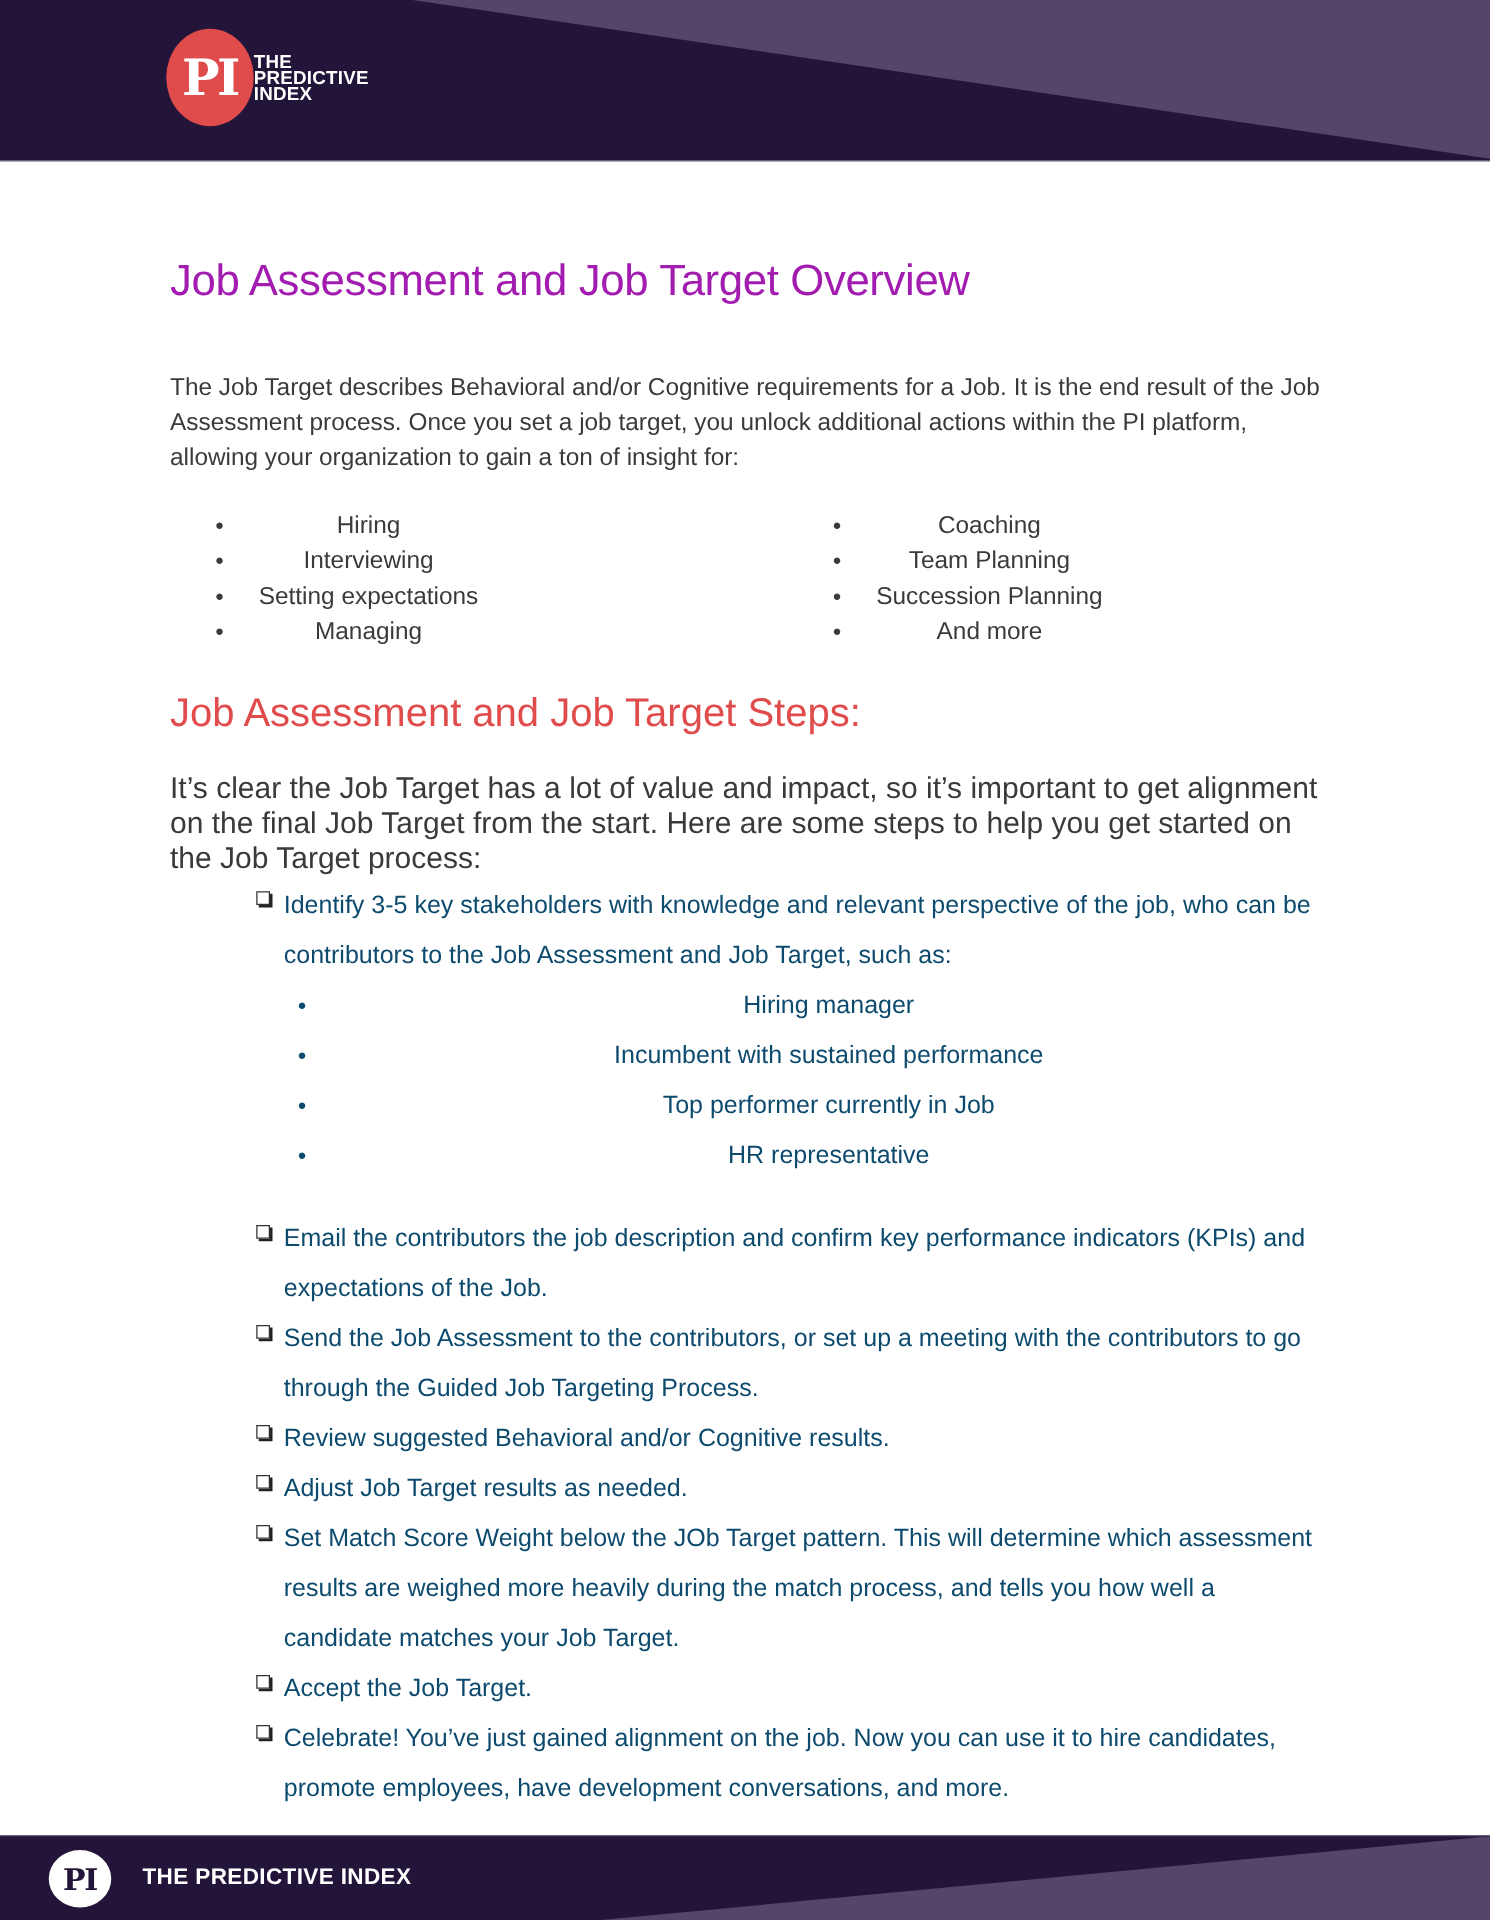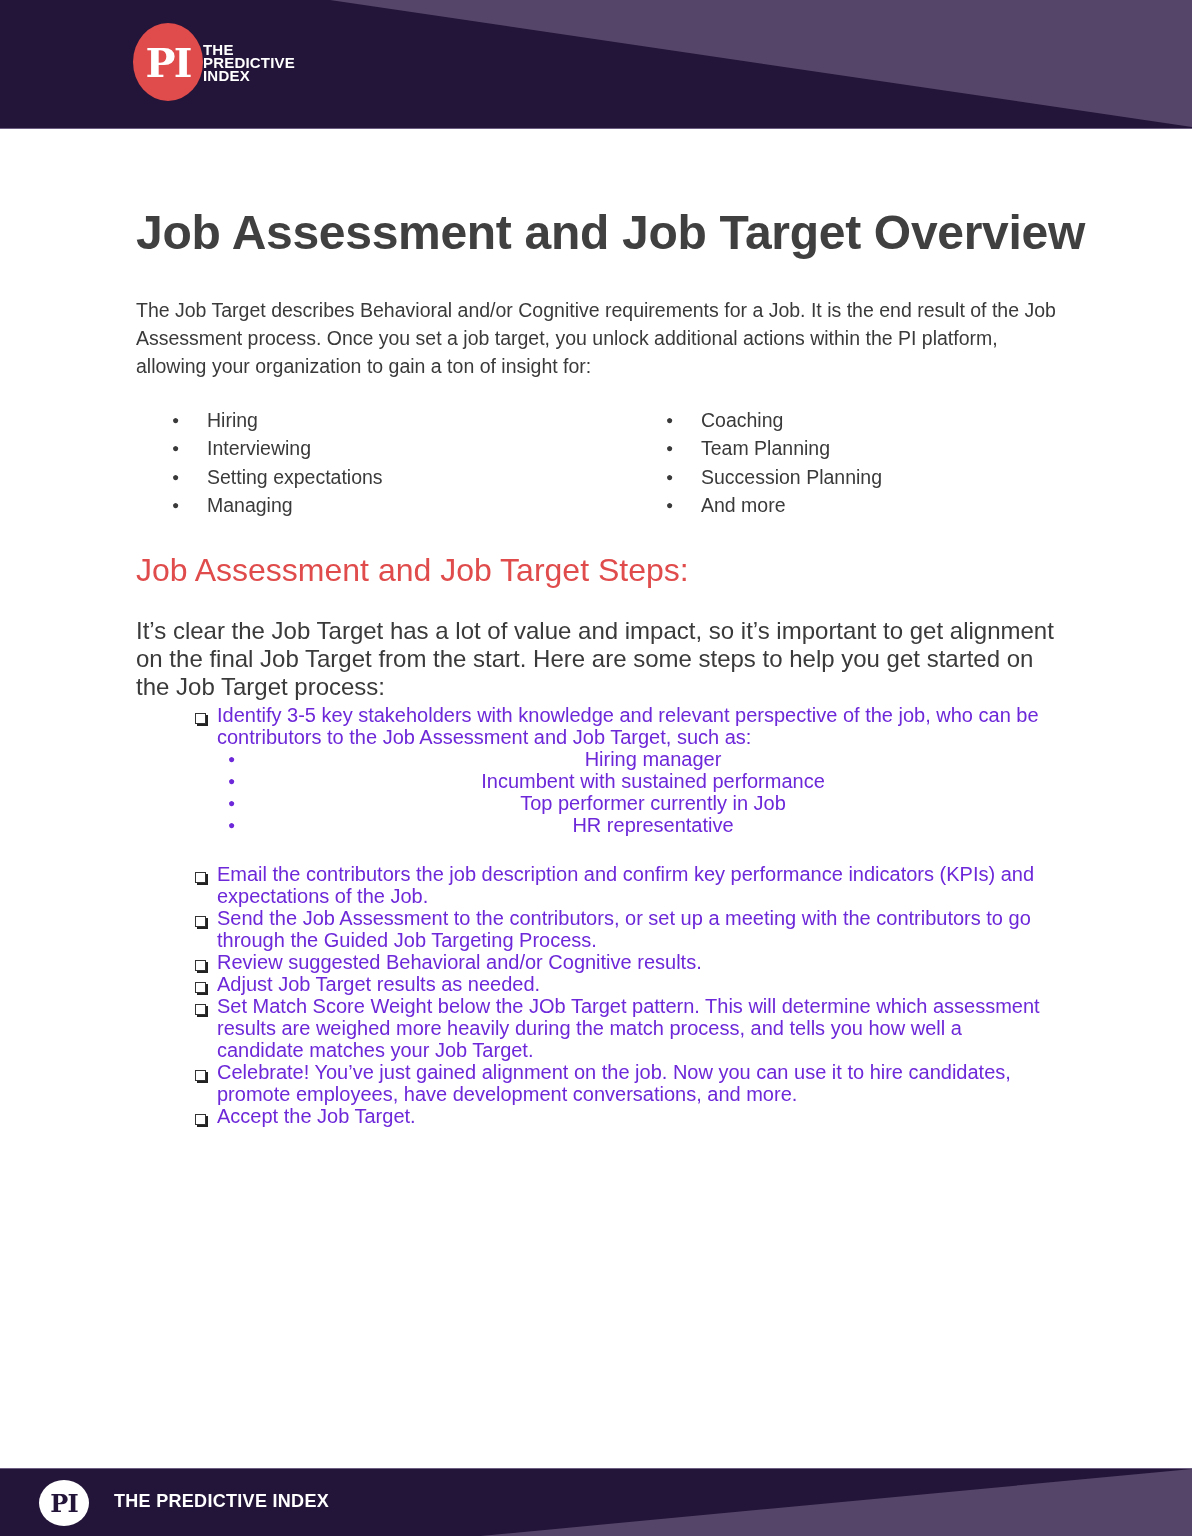--- a/index.html
+++ b/index.html
@@ -25,49 +25,49 @@
     font-size: 40px; letter-spacing: -2px;
   }
   .logo-text {
     margin-left: 0; color: #ffffff; font-weight: bold; font-size: 15px;
     line-height: 13px; letter-spacing: 0.2px;
   }
   .logo-text div { white-space: nowrap; }
 
   .title {
     position: absolute; left: 136px; top: 205px; margin: 0;
-    font-size: 48px; font-weight: bold; color: #404040; letter-spacing: -0.3px;
+    font-size: 35px; font-weight: normal; color: #a21caf; letter-spacing: -0.3px;
     white-space: nowrap;
   }
   .intro {
     position: absolute; left: 136px; top: 296px; width: 920px; margin: 0;
     font-size: 19.5px; line-height: 28px; color: #3a3a3a;
   }
   .bullets-col {
     position: absolute; top: 406px; margin: 0; padding: 0; list-style: none;
-    font-size: 19.5px; line-height: 28.3px; color: #3a3a3a;
+    font-size: 19.5px; line-height: 28.3px; color: #3a3a3a; text-align: center;
   }
   .bullets-col li { position: relative; padding-left: 35px; white-space: nowrap; }
   .bullets-col li::before {
     content: "\25CF"; position: absolute; left: 0; top: 0; font-size: 12px;
   }
   .col-left { left: 172px; }
   .col-right { left: 666px; }
 
   .subtitle {
     position: absolute; left: 136px; top: 552px; margin: 0;
     font-size: 32px; font-weight: normal; color: #e04b4b; white-space: nowrap;
   }
   .subintro {
     position: absolute; left: 136px; top: 617px; width: 920px; margin: 0;
     font-size: 24px; line-height: 28px; color: #3a3a3a;
   }
   .steps {
-    position: absolute; left: 194px; top: 704px; width: 850px; margin: 0; padding: 0;
-    list-style: none; font-size: 20px; line-height: 22px; color: #6d28d9;
+    position: absolute; left: 204px; top: 704px; width: 850px; margin: 0; padding: 0;
+    list-style: none; font-size: 20px; line-height: 40px; color: #0c4a6e;
   }
   .steps > li { position: relative; padding-left: 23px; }
   .steps > li .box {
     position: absolute; left: 1px; top: 9px; width: 11px; height: 11px;
     border: 1.5px solid #333; box-sizing: border-box;
     box-shadow: 2px 2px 0 #222;
   }
   .steps > li.gap { margin-top: 27px; }
   .sub-bullets { margin: 0; padding: 0; list-style: none; text-align: center; }
   .sub-bullets li { position: relative; padding-left: 45px; margin-left: 0; }
@@ -155,25 +155,25 @@
   <li>
     <span class="box"></span>
     <span>Adjust Job Target results as needed.</span>
   </li>
   <li>
     <span class="box"></span>
     <span>Set Match Score Weight below the JOb Target pattern. This will determine which assessment results are weighed more heavily during the match process, and tells you how well a candidate matches your Job Target.</span>
   </li>
   <li>
     <span class="box"></span>
-    <span>Celebrate! You’ve just gained alignment on the job. Now you can use it to hire candidates, promote employees, have development conversations, and more.</span>
+    <span>Accept the Job Target.</span>
   </li>
   <li>
     <span class="box"></span>
-    <span>Accept the Job Target.</span>
+    <span>Celebrate! You’ve just gained alignment on the job. Now you can use it to hire candidates, promote employees, have development conversations, and more.</span>
   </li>
 </ul>
 
 <div class="footer">
   <svg class="band" width="1192" height="68">
     <polygon points="470,68 1192,0 1192,68" fill="#554669"></polygon>
   </svg>
   <div class="footer-logo">
     <span>PI</span>
   </div>

